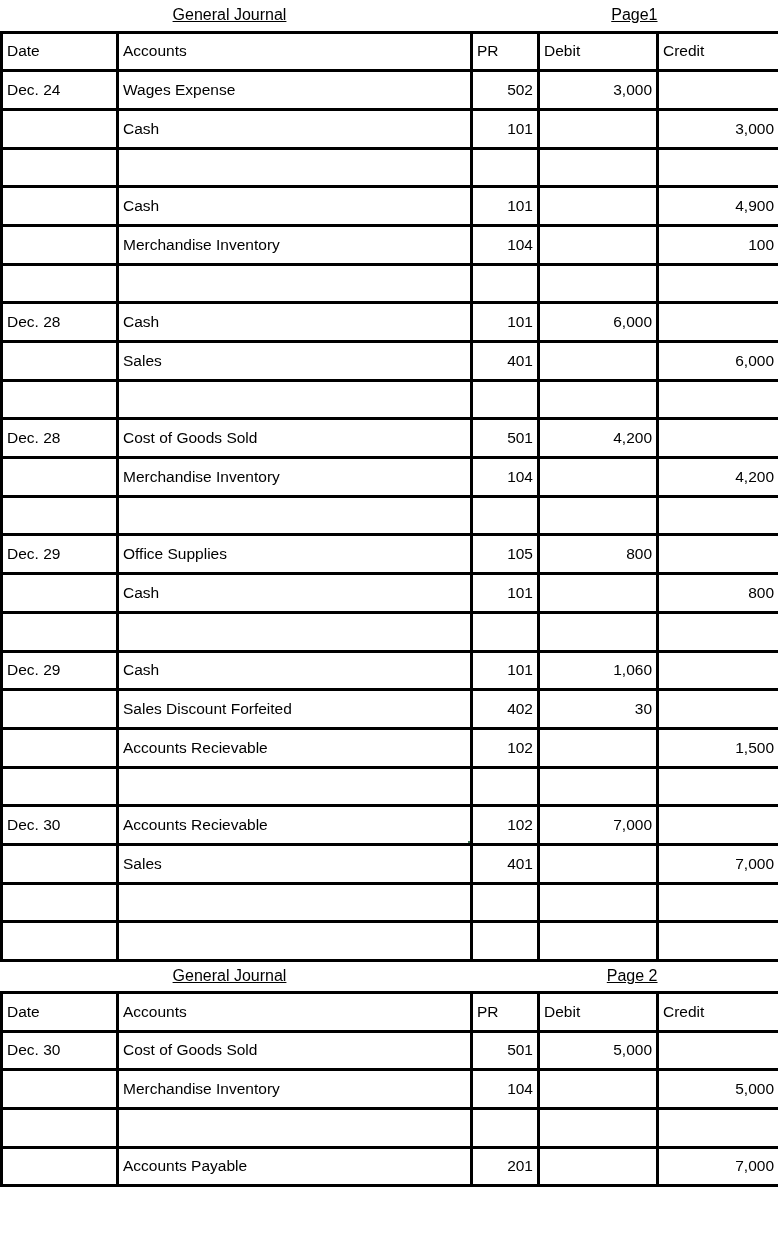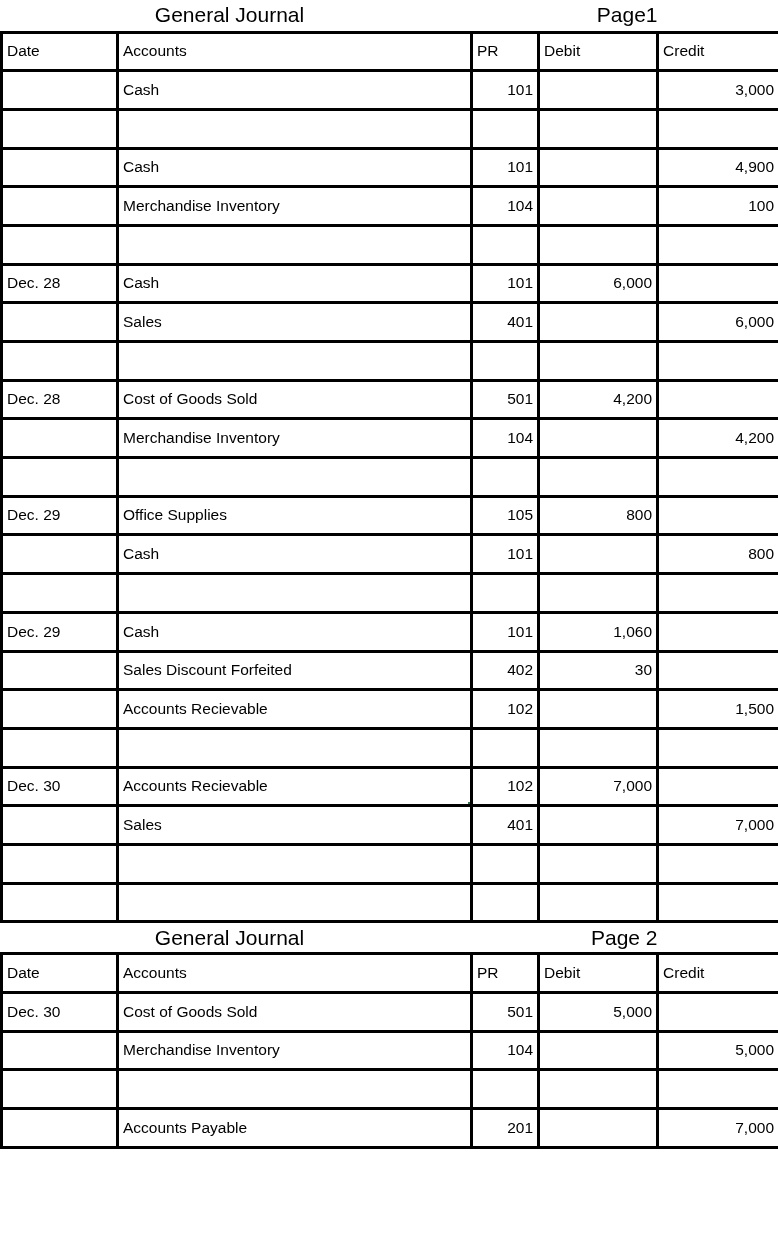--- a/index.html
+++ b/index.html
@@ -48,23 +48,24 @@
     box-sizing: border-box;
   }
 
   
   table.journal tr.title-row td {
     border-top: none;
     border-left: none;
     border-right: none;
     border-bottom: 3px solid #000000;
     height: 32px;
-    font-size: 21px;
+    font-size: 16px;
     padding: 0;
     position: relative;
+    text-decoration: underline;
   }
   table.journal tr.title-row td.title-edge {
     border-right: 3px solid #000000;
   }
   .title-journal {
     display: block;
     text-align: center;
     padding-right: 14px;
   }
   .title-page {
@@ -127,20 +128,27 @@
           <td class="title-edge"></td>
         </tr>
         <tr>
           <td class="hdr left">Date</td>
           <td class="hdr left">Accounts</td>
           <td class="hdr center">PR</td>
           <td class="hdr center">Debit</td>
           <td class="hdr center">Credit</td>
         </tr>
         <tr>
+          <td class="left">Dec. 24</td>
+          <td class="left">Wages Expense</td>
+          <td class="right">502</td>
+          <td class="right">3,000</td>
+          <td class="right"></td>
+        </tr>
+        <tr>
           <td class="left"></td>
           <td class="left indent">Cash</td>
           <td class="right">101</td>
           <td class="right"></td>
           <td class="right">3,000</td>
         </tr>
         <tr>
           <td class="left"></td>
           <td class="left"></td>
           <td class="right"></td>

